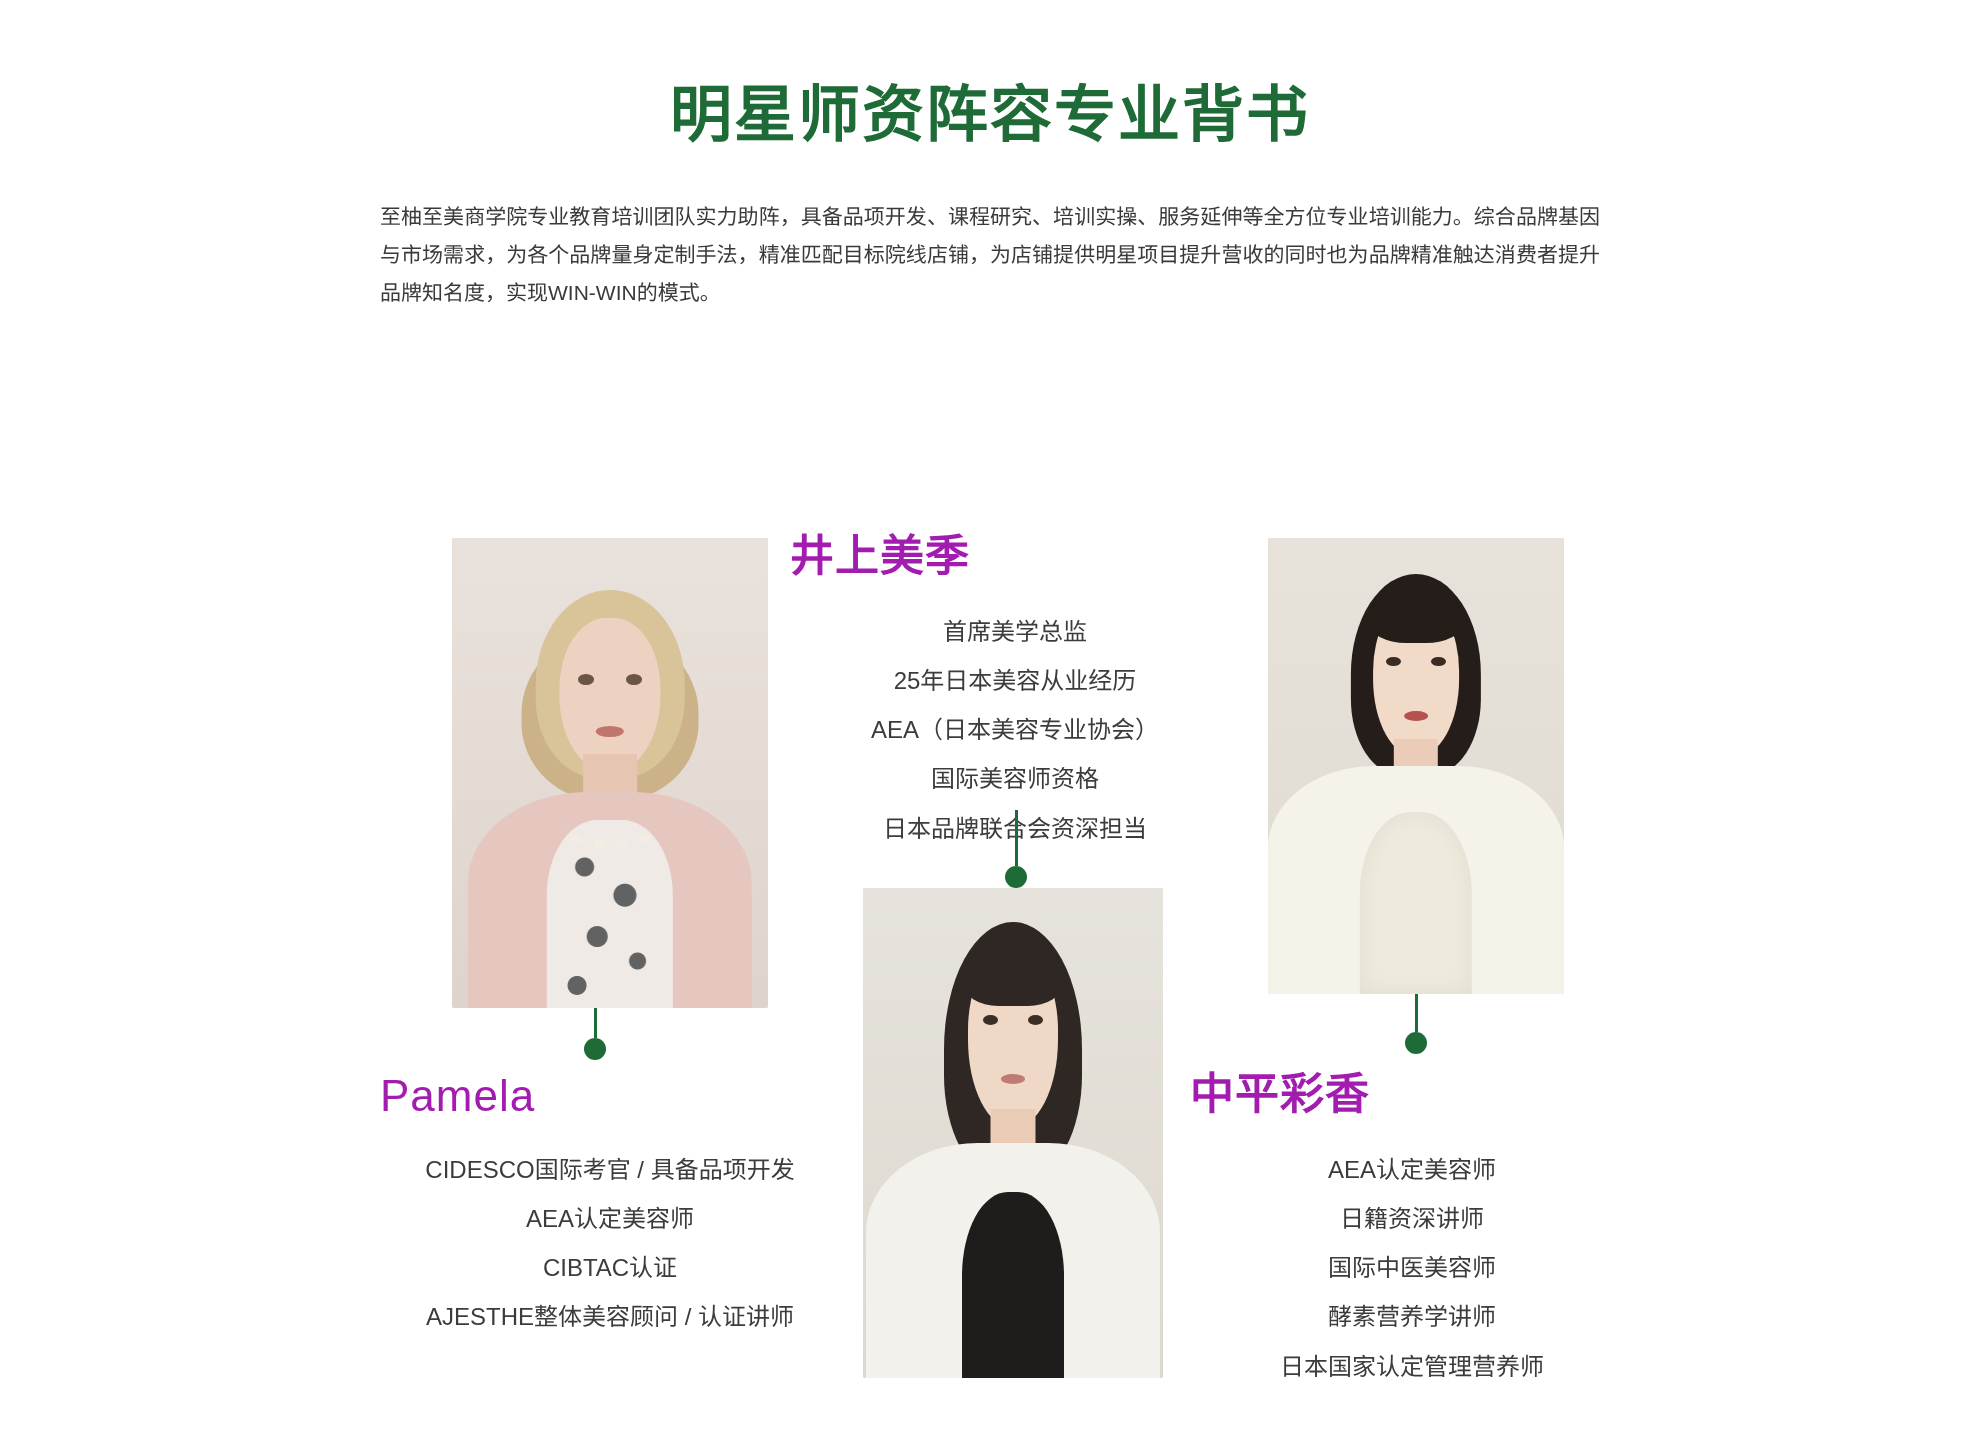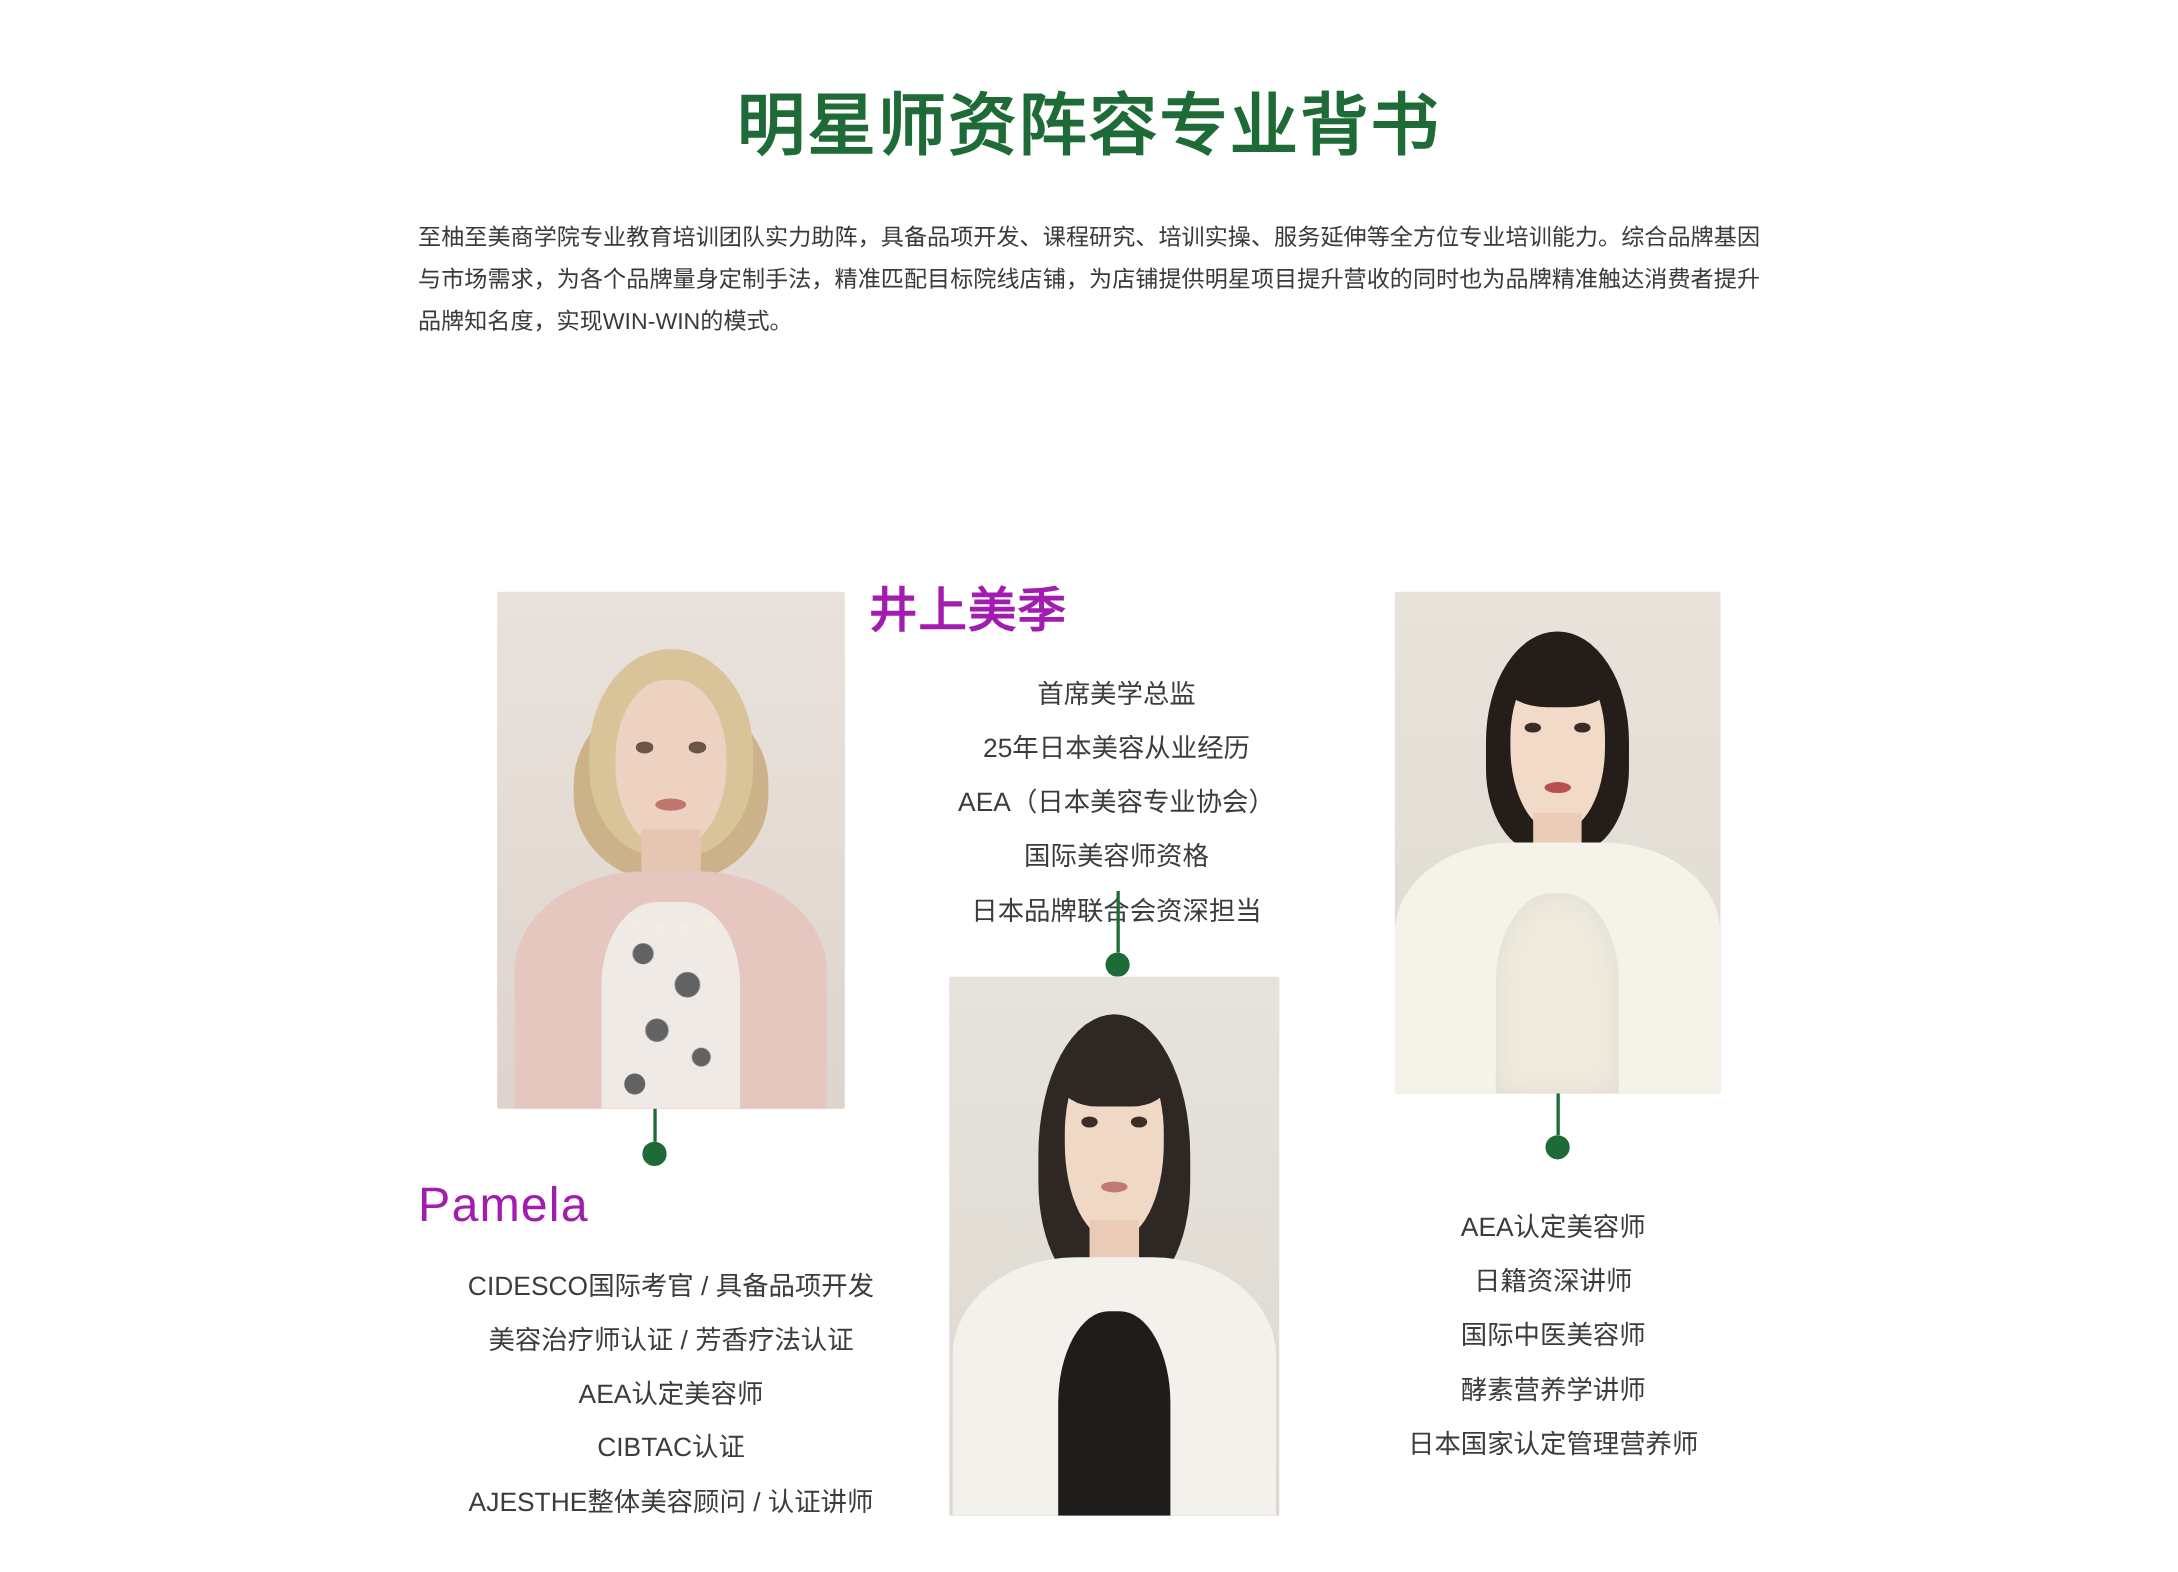--- a/index.html
+++ b/index.html
@@ -182,21 +182,20 @@
     </div>
   </div>
   <div class="pin" style="left:584px; top:1008px; height:52px;">
     <div class="stem" style="height:30px;"></div>
     <div class="dot"></div>
   </div>
   <div class="col" style="left:380px; top:1070px; width:460px;">
     <div class="name latin">Pamela</div>
     <div class="creds" style="margin-top:22px;">
       <div>CIDESCO国际考官 / 具备品项开发</div>
-      <div>美容治疗师认证 / 芳香疗法认证</div>
       <div>AEA认定美容师</div>
       <div>CIBTAC认证</div>
       <div>AJESTHE整体美容顾问 / 认证讲师</div>
     </div>
   </div>
 
   <div class="col" style="left:790px; top:530px; width:450px;">
     <div class="name">井上美季</div>
     <div class="creds" style="margin-top:24px;text-align:center;">
       <div>首席美学总监</div>
@@ -241,20 +240,21 @@
         <div class="jacket"></div>
         <div class="scarf"></div>
       </div>
     </div>
   </div>
   <div class="pin" style="left:1405px; top:994px; height:60px;">
     <div class="stem" style="height:38px;"></div>
     <div class="dot"></div>
   </div>
   <div class="col" style="left:1190px; top:1068px; width:444px;">
+    <div class="name">中平彩香</div>
     <div class="creds" style="margin-top:24px;">
       <div>AEA认定美容师</div>
       <div>日籍资深讲师</div>
       <div>国际中医美容师</div>
       <div>酵素营养学讲师</div>
       <div>日本国家认定管理营养师</div>
     </div>
   </div>
 
 </div>

